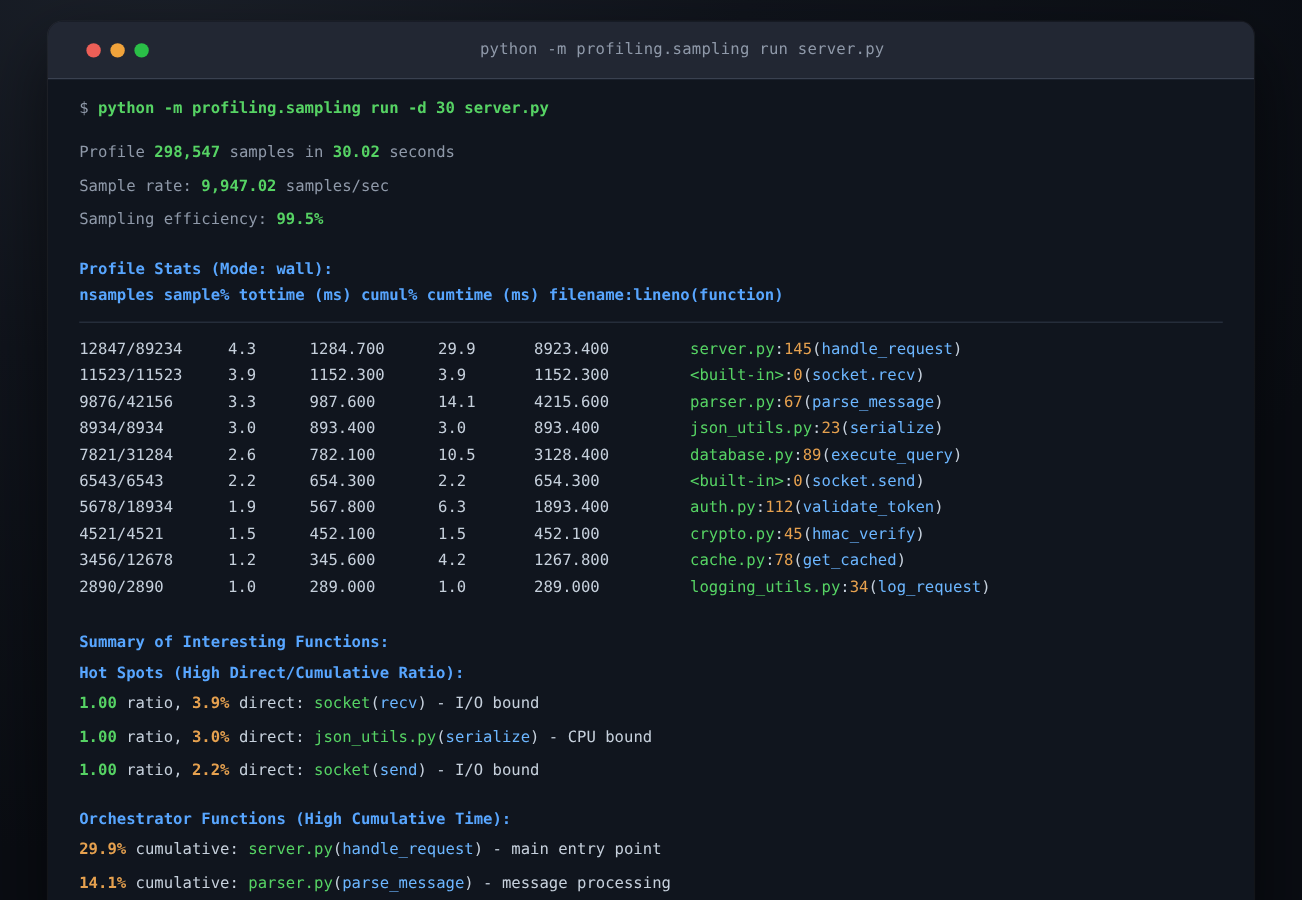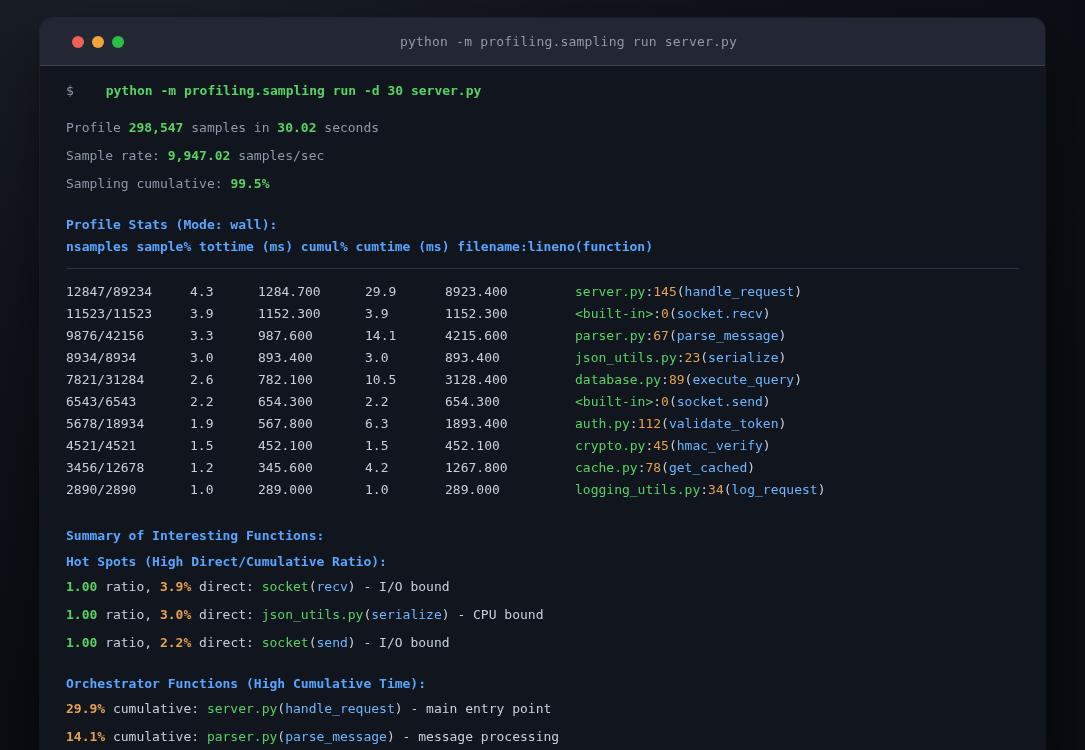--- a/index.html
+++ b/index.html
@@ -45,21 +45,21 @@
   .mt24{margin-top:24px;}
   .mt12{margin-top:4px;}
   .rule{border:0;border-top:1px solid var(--rule);margin:10px 0 12px 0;}
   .g{color:var(--green);}
   .gb{color:var(--green);font-weight:bold;}
   .o{color:var(--orange);}
   .ob{color:var(--orange);font-weight:bold;}
   .b{color:var(--fnblue);}
   .fg{color:var(--bright);}
   .dim{color:var(--dim);}
-  .cmd{color:var(--green);font-weight:bold;margin-left:24px;}
+  .cmd{color:var(--green);font-weight:bold;}
   .row{white-space:pre;line-height:22px;color:var(--bright);}
   .cell{display:inline-block;text-align:left;}
   .w1{width:124px;} .w2{width:68px;} .w3{width:107px;} .w4{width:80px;} .w5{width:108px;}
   .fncell{margin-left:22px;}
 </style>
 </head>
 <body>
 
 <div class="window">
   <div class="titlebar">
@@ -71,21 +71,21 @@
     <div class="wtitle">python -m profiling.sampling run server.py</div>
   </div>
 
   <div class="term">
 
     <div class="line"><span class="dim">$ </span><span class="cmd">python -m profiling.sampling run -d 30 server.py</span></div>
 
     <div class="stats">
       <div class="line para"><span class="dim">Profile </span><span class="gb">298,547</span><span class="dim"> samples in </span><span class="gb">30.02</span><span class="dim"> seconds</span></div>
       <div class="line para"><span class="dim">Sample rate: </span><span class="gb">9,947.02</span><span class="dim"> samples/sec</span></div>
-      <div class="line para"><span class="dim">Sampling cumulative: </span><span class="gb">99.5%</span></div>
+      <div class="line para"><span class="dim">Sampling efficiency: </span><span class="gb">99.5%</span></div>
     </div>
 
     <div class="line heading mt16">Profile Stats (Mode: wall):</div>
     <div class="line heading">nsamples sample% tottime (ms) cumul% cumtime (ms) filename:lineno(function)</div>
     <hr class="rule">
 
     <div>
       <div class="row"><span class="cell w1">12847/89234</span><span class="cell w2">4.3</span><span class="cell w3">1284.700</span><span class="cell w4">29.9</span><span class="cell w5">8923.400</span><span class="fncell"><span class="g">server.py</span><span class="fg">:</span><span class="o">145</span><span class="fg">(</span><span class="b">handle_request</span><span class="fg">)</span></span></div>
 
       <div class="row"><span class="cell w1">11523/11523</span><span class="cell w2">3.9</span><span class="cell w3">1152.300</span><span class="cell w4">3.9</span><span class="cell w5">1152.300</span><span class="fncell"><span class="g">&lt;built-in&gt;</span><span class="fg">:</span><span class="o">0</span><span class="fg">(</span><span class="b">socket.recv</span><span class="fg">)</span></span></div>

